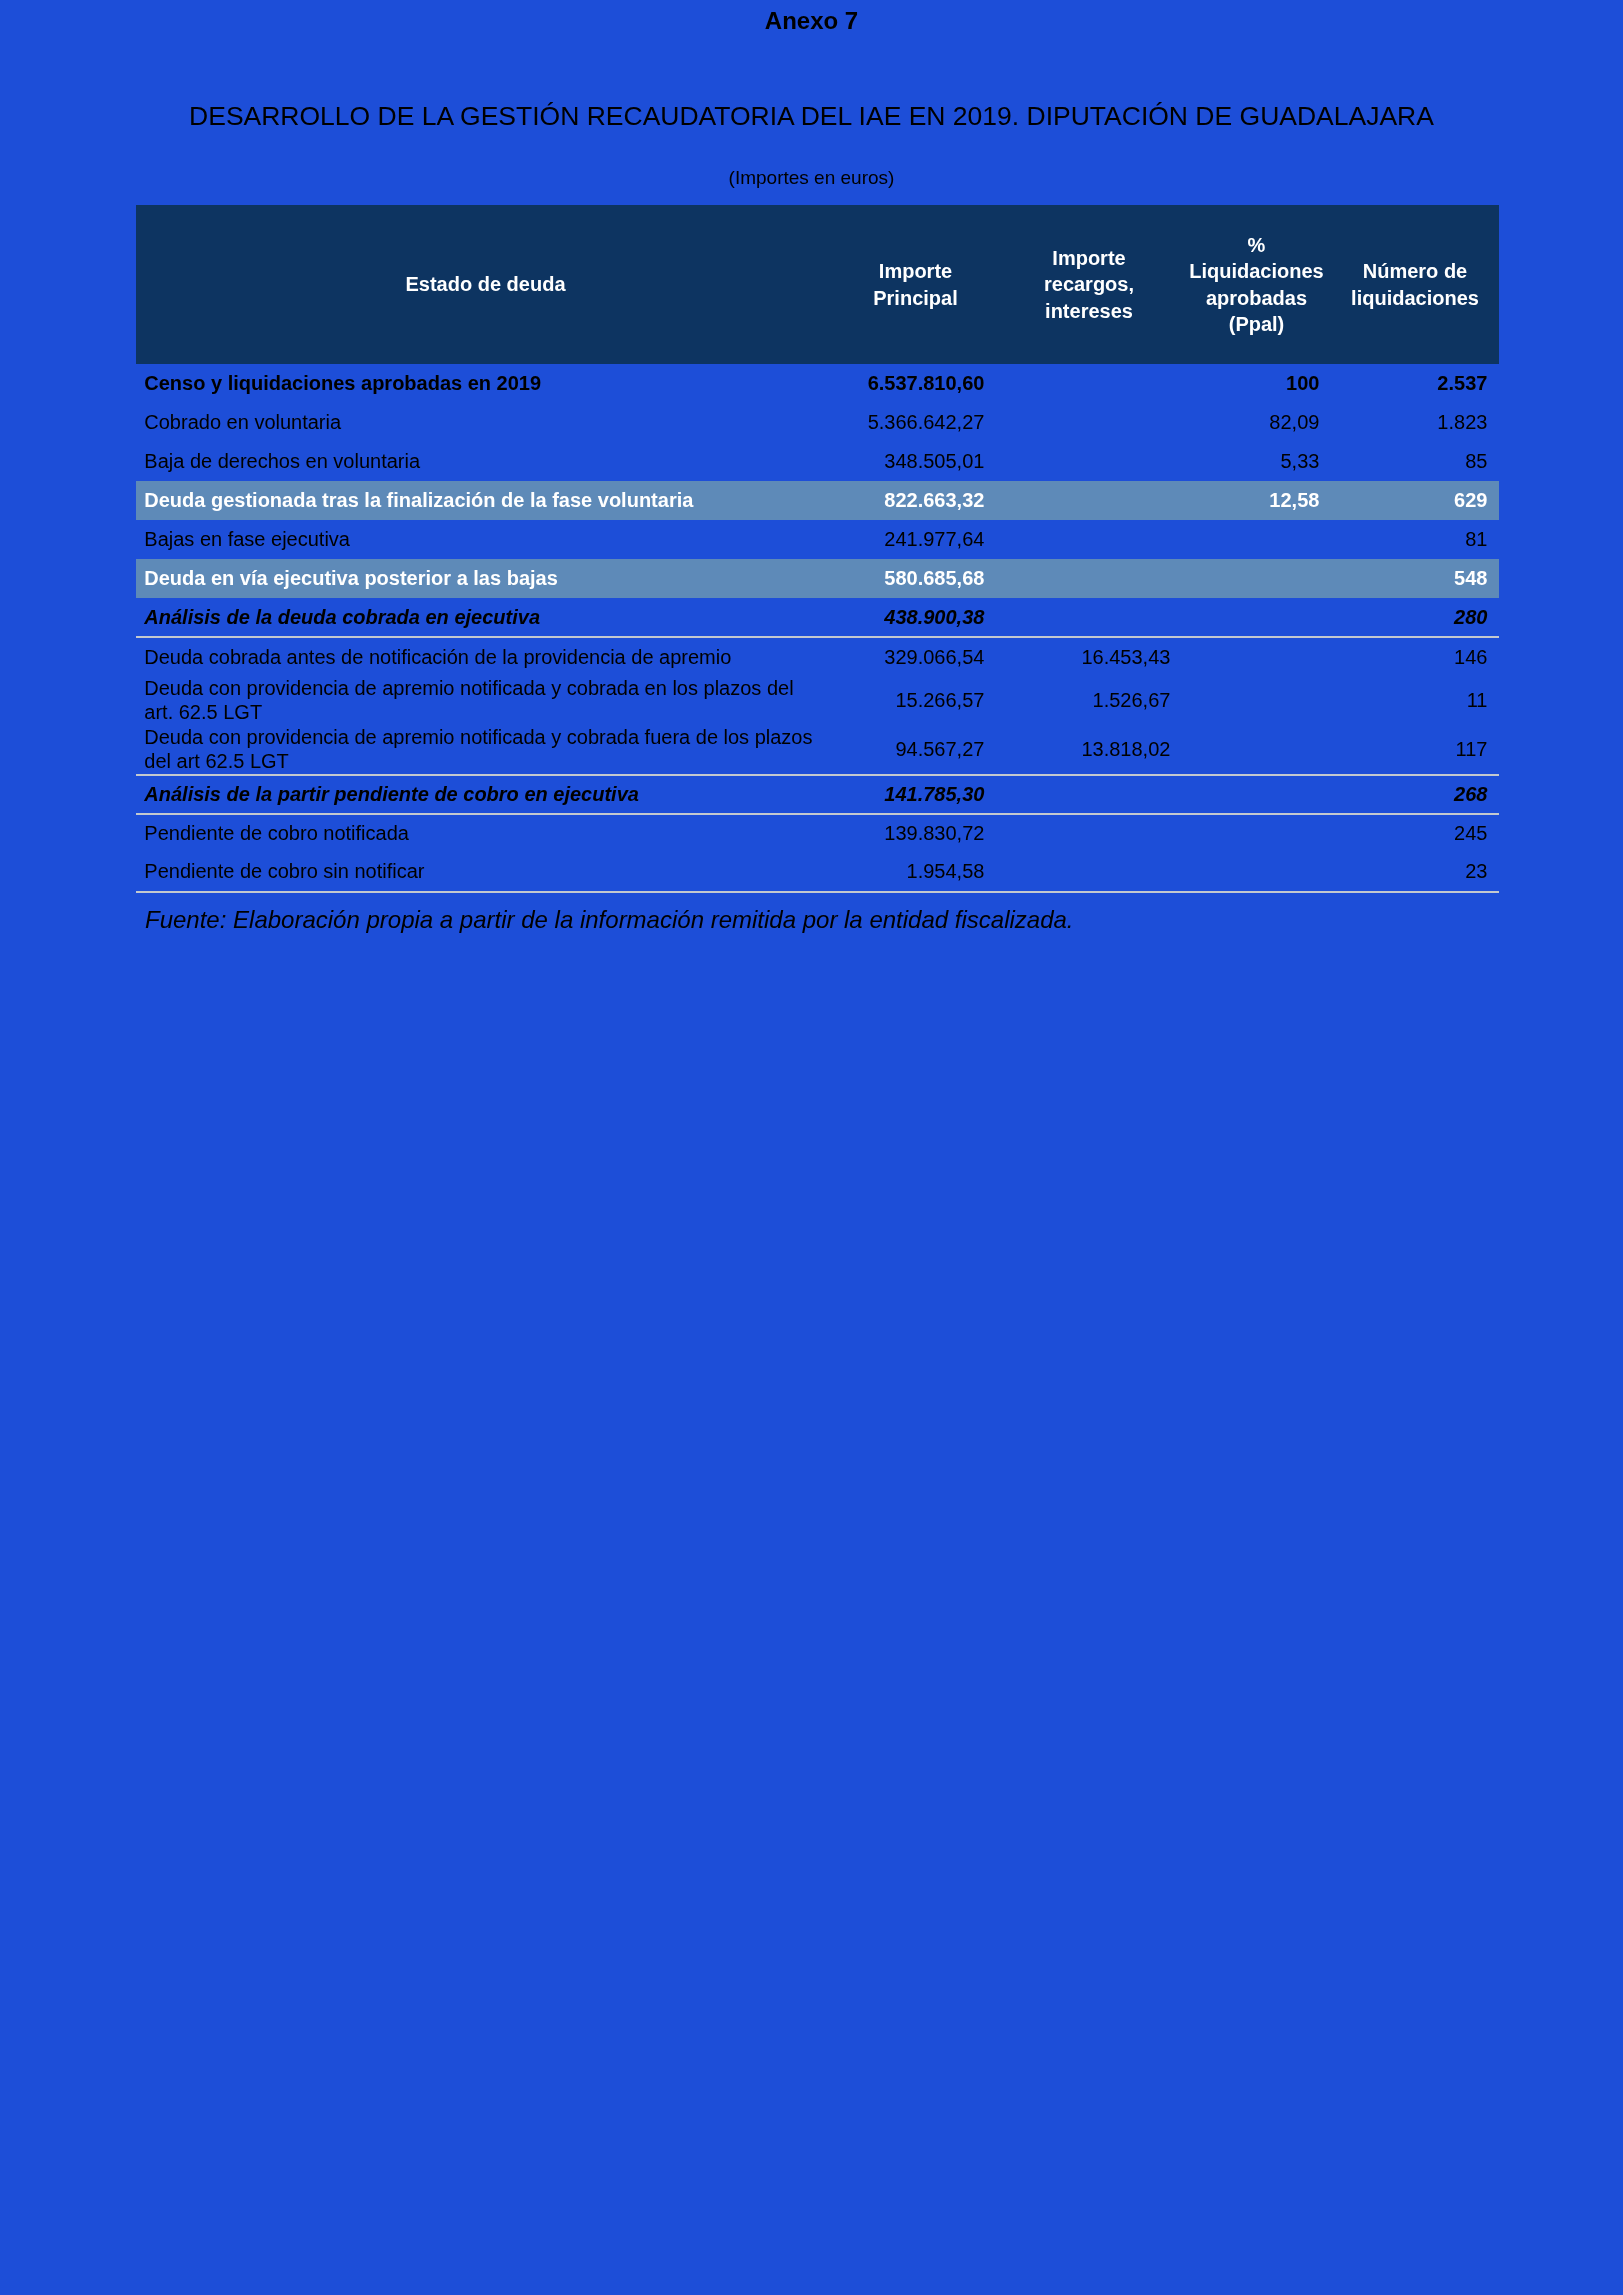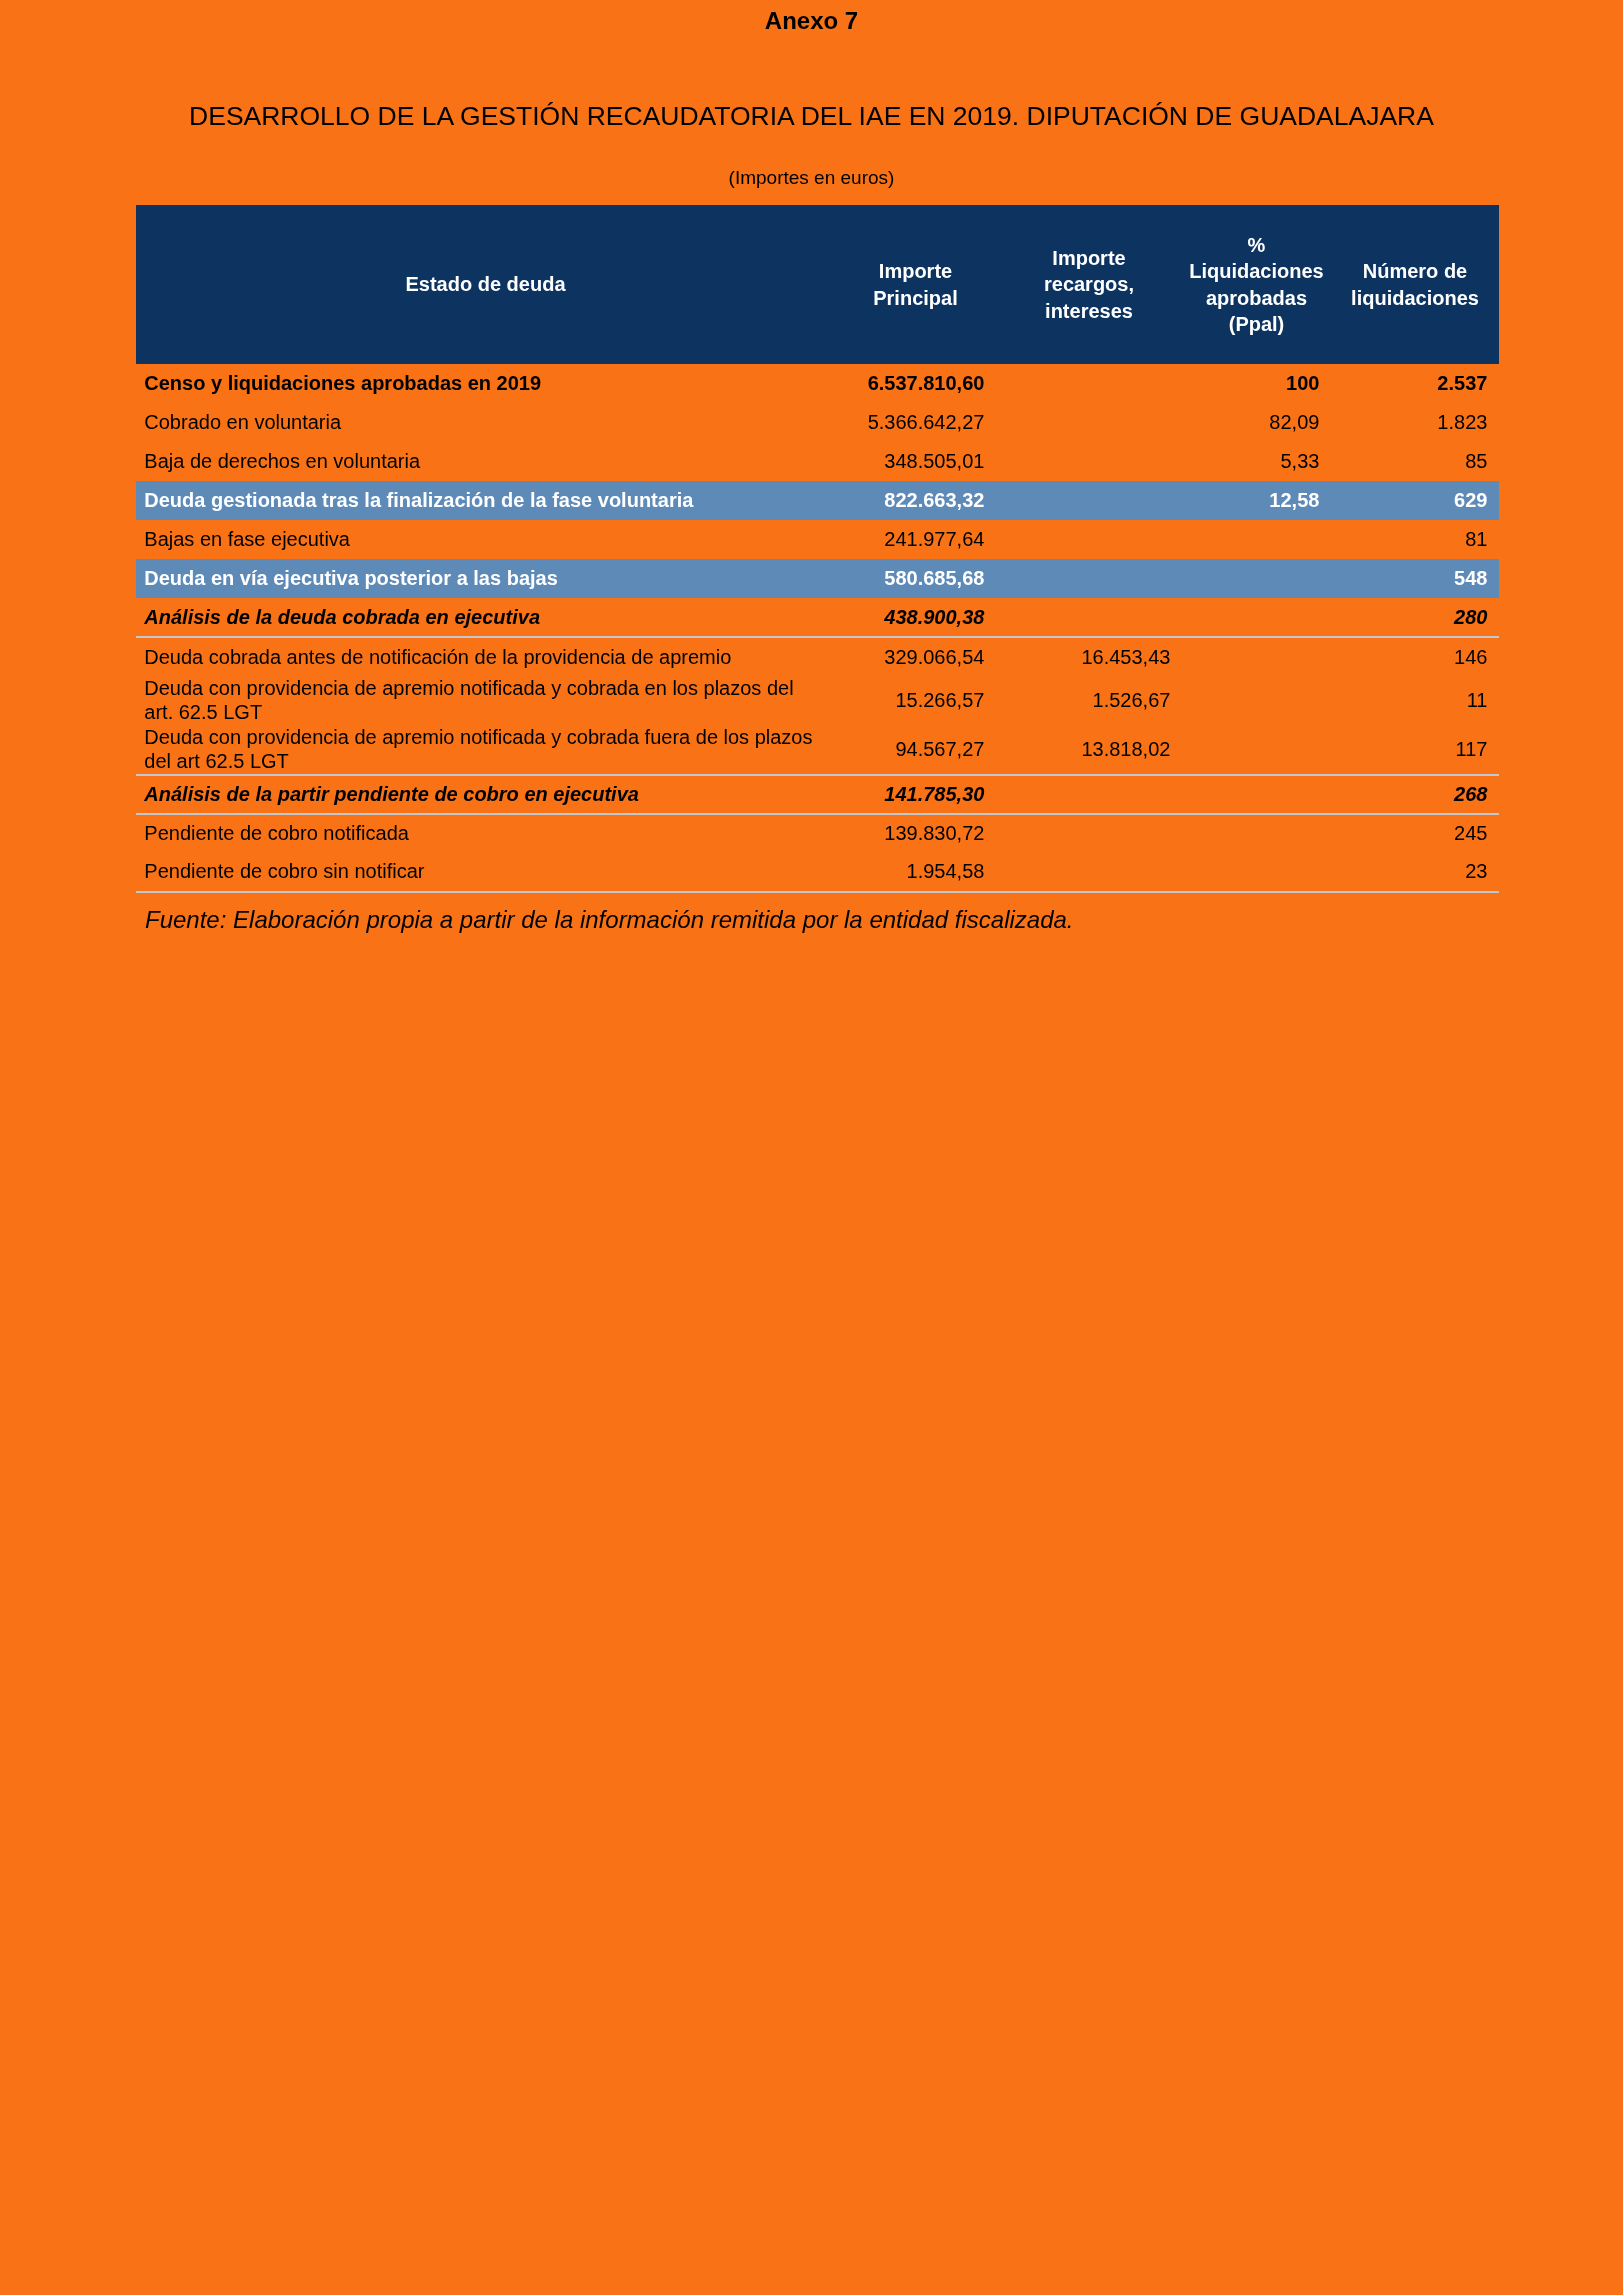--- a/index.html
+++ b/index.html
@@ -4,21 +4,21 @@
 <style>
   * { margin: 0; padding: 0; box-sizing: border-box; }
   html, body { background: #ffffff; }
   body {
     width: 1623px;
     height: 2295px;
     font-family: "Liberation Sans", sans-serif;
     color: #000000;
     position: relative;
   }
-  .page { width: 1623px; height: 2295px; background: #f97316; overflow: hidden; }
+  .page { width: 1623px; height: 2295px; background: #1d4ed8; overflow: hidden; }
 
   .annex-label {
     text-align: center;
     font-weight: bold;
     font-size: 24px;
     padding-top: 6.6px;
   }
   .page-title {
     text-align: center;
     font-weight: normal;

